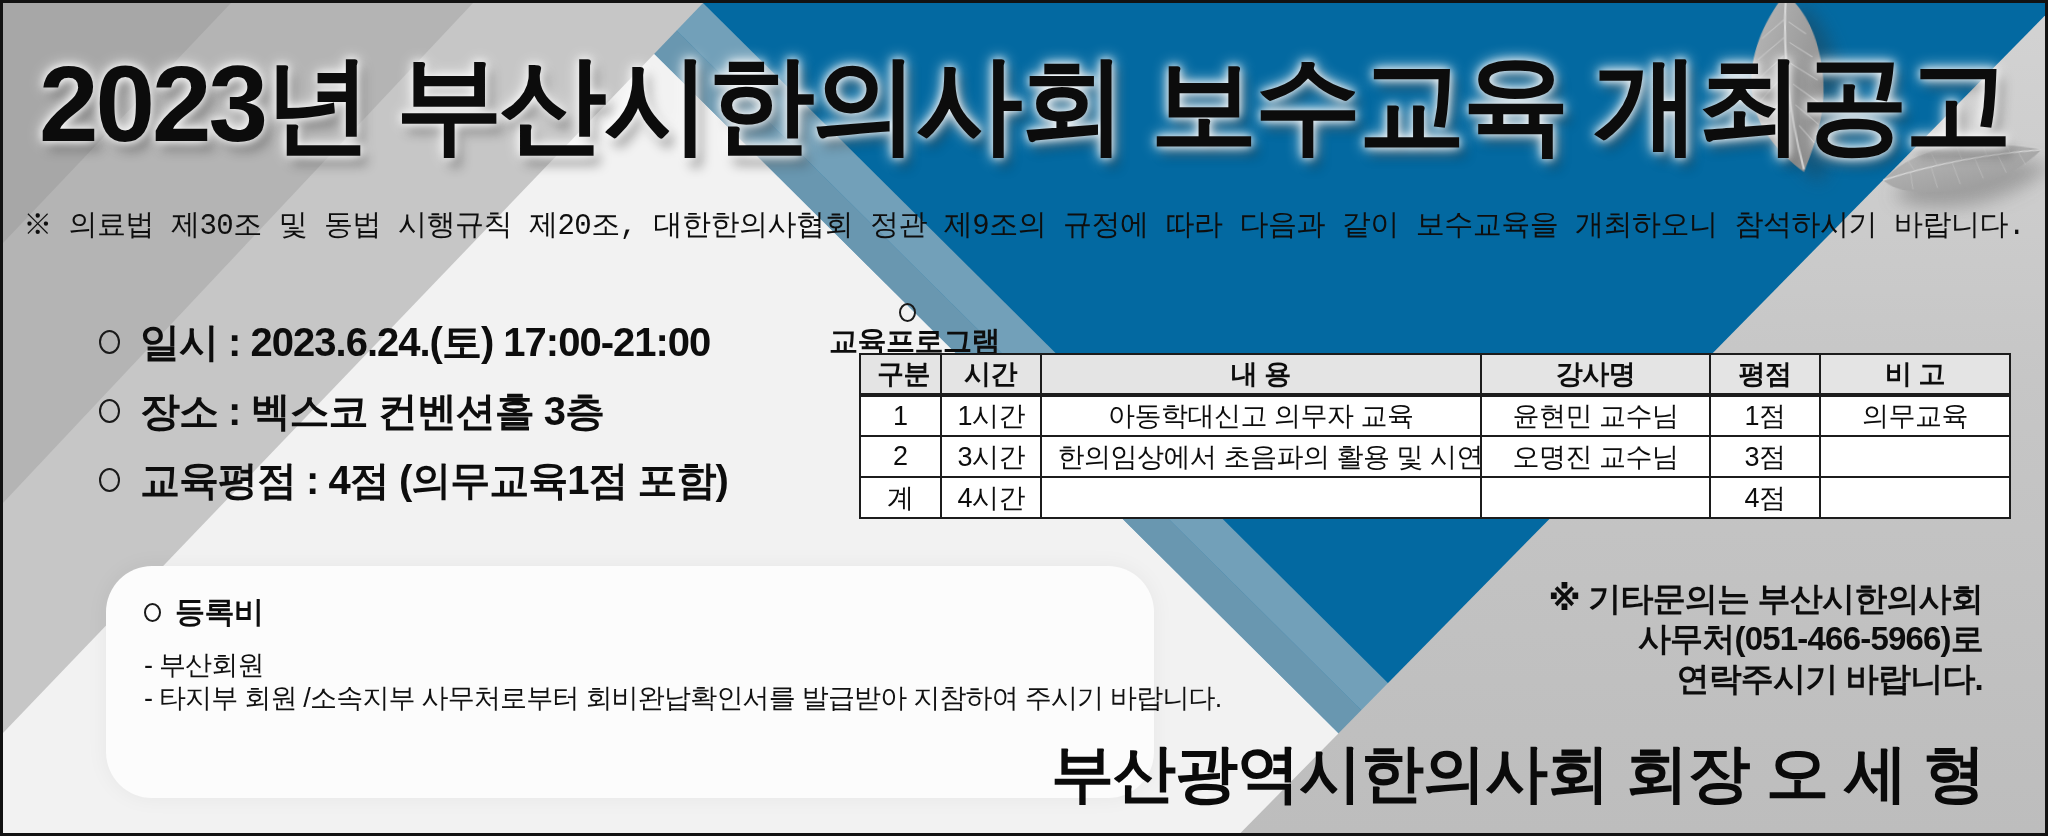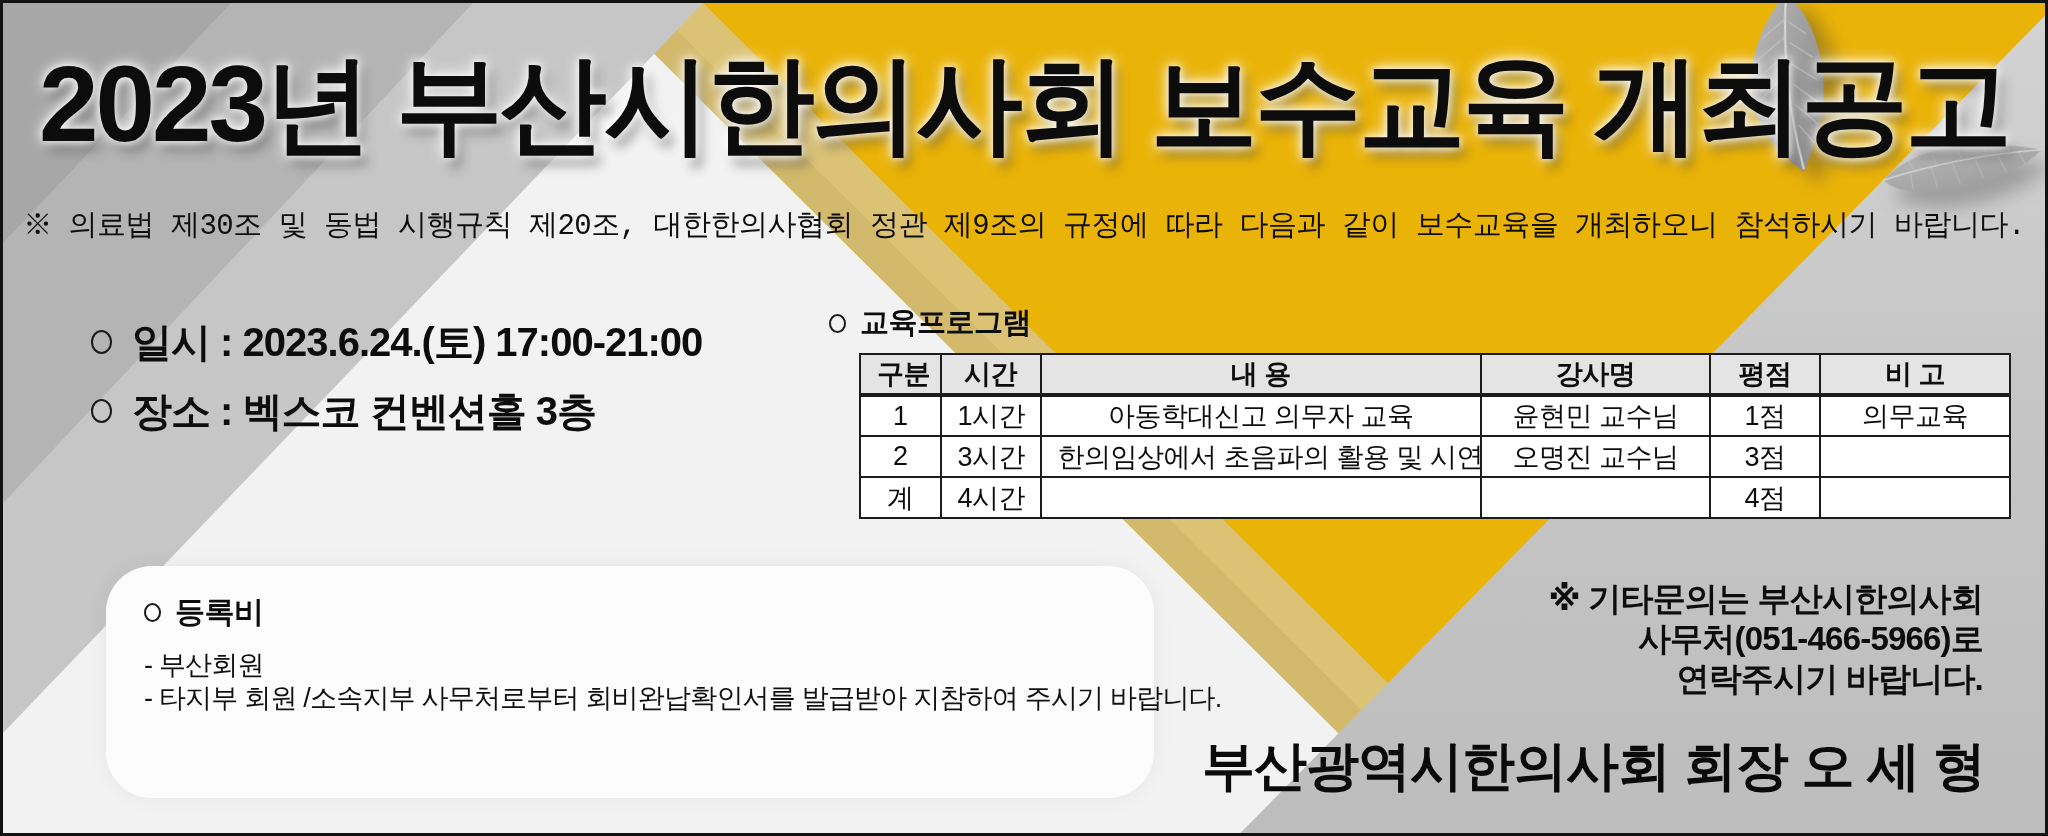--- a/index.html
+++ b/index.html
@@ -2,21 +2,21 @@
 <html><head>
 <meta charset="utf-8">
 <style>
   html,body{margin:0;padding:0;background:#777;}
   *{box-sizing:border-box;}
   #canvas{
     position:relative;
     width:2048px;height:836px;
     overflow:hidden;
     border:3px solid #121212;
-    background:#eab308;
+    background:#0369a1;
     font-family:"Liberation Sans","DejaVu Sans",sans-serif;
     color:#111;
   }
   
   .bg{position:absolute;inset:0;pointer-events:none;}
   .bg-white-wedge{background:#f2f2f2;
     clip-path:polygon(600px 0,0 0,0 100%,1436px 100%);}
   .bg-stripe1{background:rgba(190,190,190,.55);
     clip-path:polygon(600px 0,646px 0,1482px 100%,1436px 100%);}
   .bg-stripe2{background:rgba(205,205,205,.55);
@@ -47,26 +47,26 @@
     text-align:center;
     font-size:29px;font-weight:500;letter-spacing:-0.5px;
     color:#0e0e0e;white-space:nowrap;font-family:Liberation Mono, monospace;
   }
   
   .ring{display:inline-block;border:2.5px solid #1a1a1a;border-radius:50%;
     background:transparent;flex:none;}
   .ring-lg{width:21px;height:24px;margin-right:20px;}
   .ring-sm{width:17px;height:19px;margin-right:14px;}
   
-  .info-list{position:absolute;left:88px;top:315px;}
+  .info-list{position:absolute;left:96px;top:315px;}
   .info-item{display:flex;align-items:center;height:48px;margin-bottom:21px;
     font-size:40px;font-weight:700;letter-spacing:-1px;color:#0d0d0d;white-space:nowrap;}
   
   .program-heading{position:absolute;left:826px;top:300px;display:flex;align-items:center;
-    font-size:29px;font-weight:700;letter-spacing:-0.5px;color:#0d0d0d;}
+    font-size:29px;font-weight:700;letter-spacing:-0.5px;color:#0d0d0d;flex-direction:column;}
   table.program{
     position:absolute;left:856px;top:350px;width:1152px;
     border-collapse:collapse;table-layout:fixed;
     background:#fff;
   }
   table.program th,table.program td{
     border:2px solid #1c1c1c;
     height:41px;padding:0 16px;
     text-align:center;vertical-align:middle;
     font-size:27px;letter-spacing:-0.5px;color:#0d0d0d;
@@ -87,21 +87,21 @@
     line-height:33px;white-space:nowrap;}
   .reg-line.indent{padding-left:26px;}
   
   .contact{
     position:absolute;right:62px;top:576px;
     text-align:right;font-size:33px;font-weight:700;letter-spacing:-0.8px;
     line-height:40px;color:#0d0d0d;white-space:nowrap;margin-left:40px;
   }
   .signature{
     position:absolute;right:60px;top:728px;
-    font-size:53px;font-weight:800;letter-spacing:-1px;
+    font-size:63px;font-weight:800;letter-spacing:-1px;
     color:#0a0a0a;white-space:nowrap;
   }
 </style>
 </head>
 <body>
 
 <div id="canvas">
 
   <div class="bg bg-white-wedge"></div>
   <div class="bg bg-stripe1"></div>
@@ -171,20 +171,24 @@
 
   <div class="info-list">
     <div class="info-item">
       <span class="ring ring-lg"></span>
       <span>일시 : 2023.6.24.(토) 17:00-21:00</span>
     </div>
     <div class="info-item">
       <span class="ring ring-lg"></span>
       <span>장소 : 벡스코 컨벤션홀 3층</span>
     </div>
+    <div class="info-item">
+      <span class="ring ring-lg"></span>
+      <span>교육평점 : 4점 (의무교육1점 포함)</span>
+    </div>
   </div>
 
   <div class="program-heading">
     <span class="ring ring-sm"></span>
     <span>교육프로그램</span>
   </div>
 
   <table class="program">
     <colgroup>
       <col style="width:7.0%">

